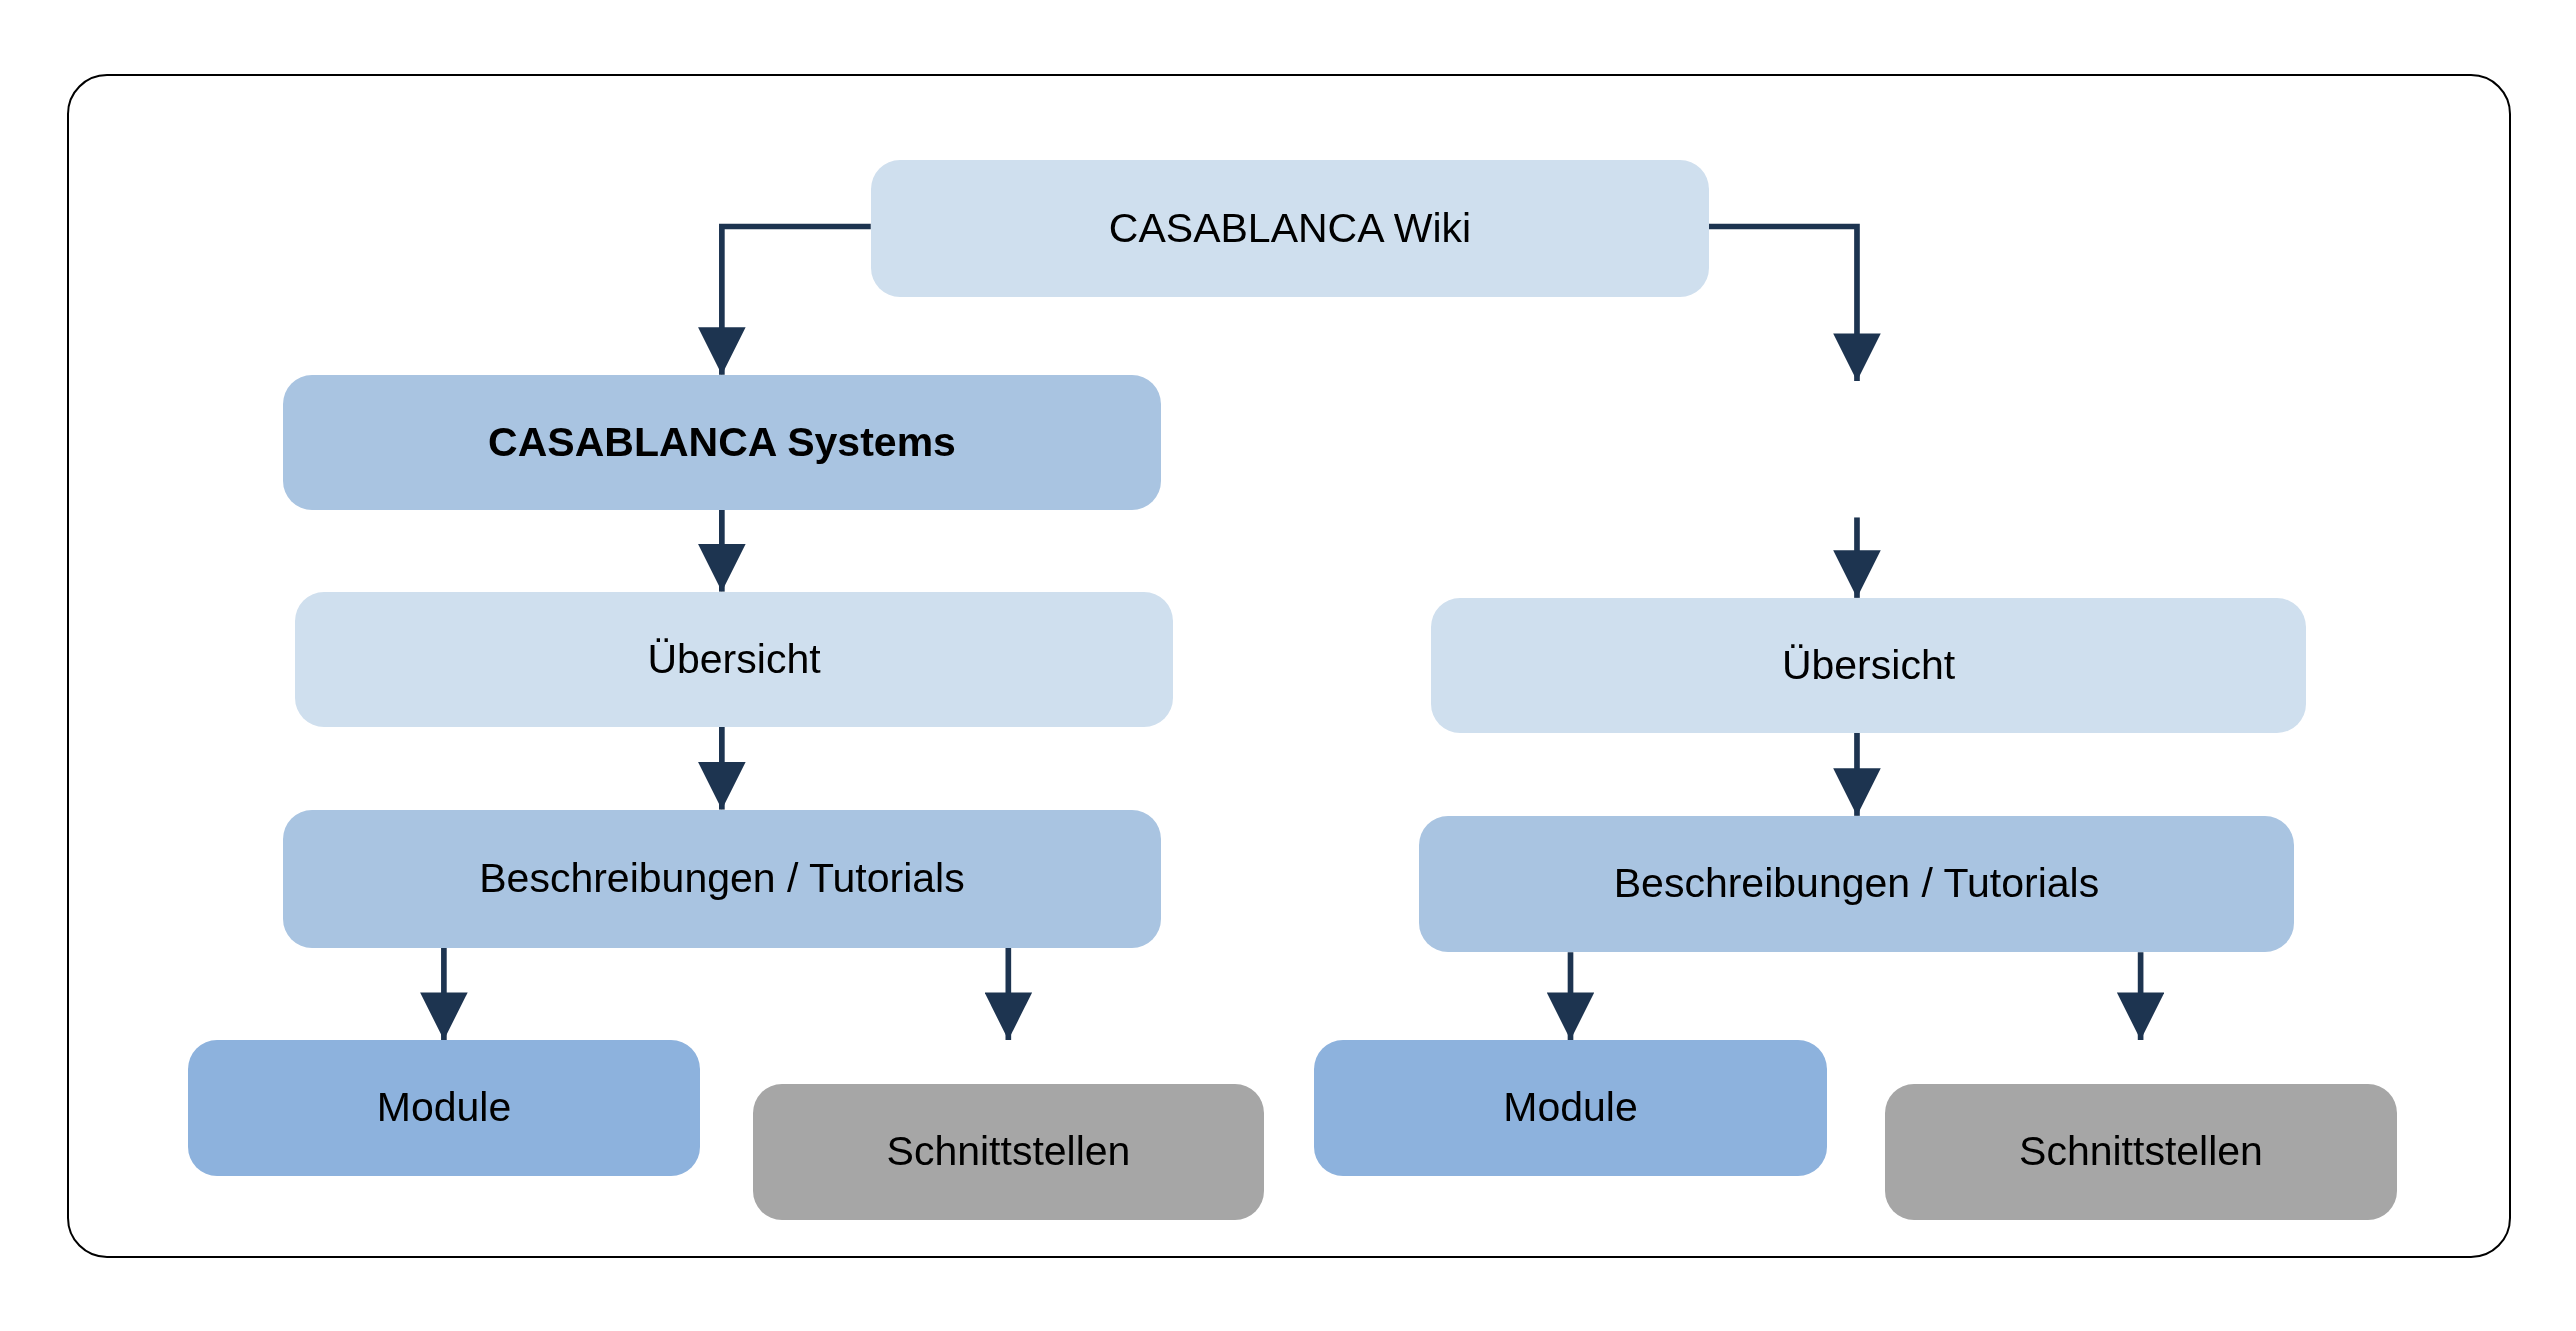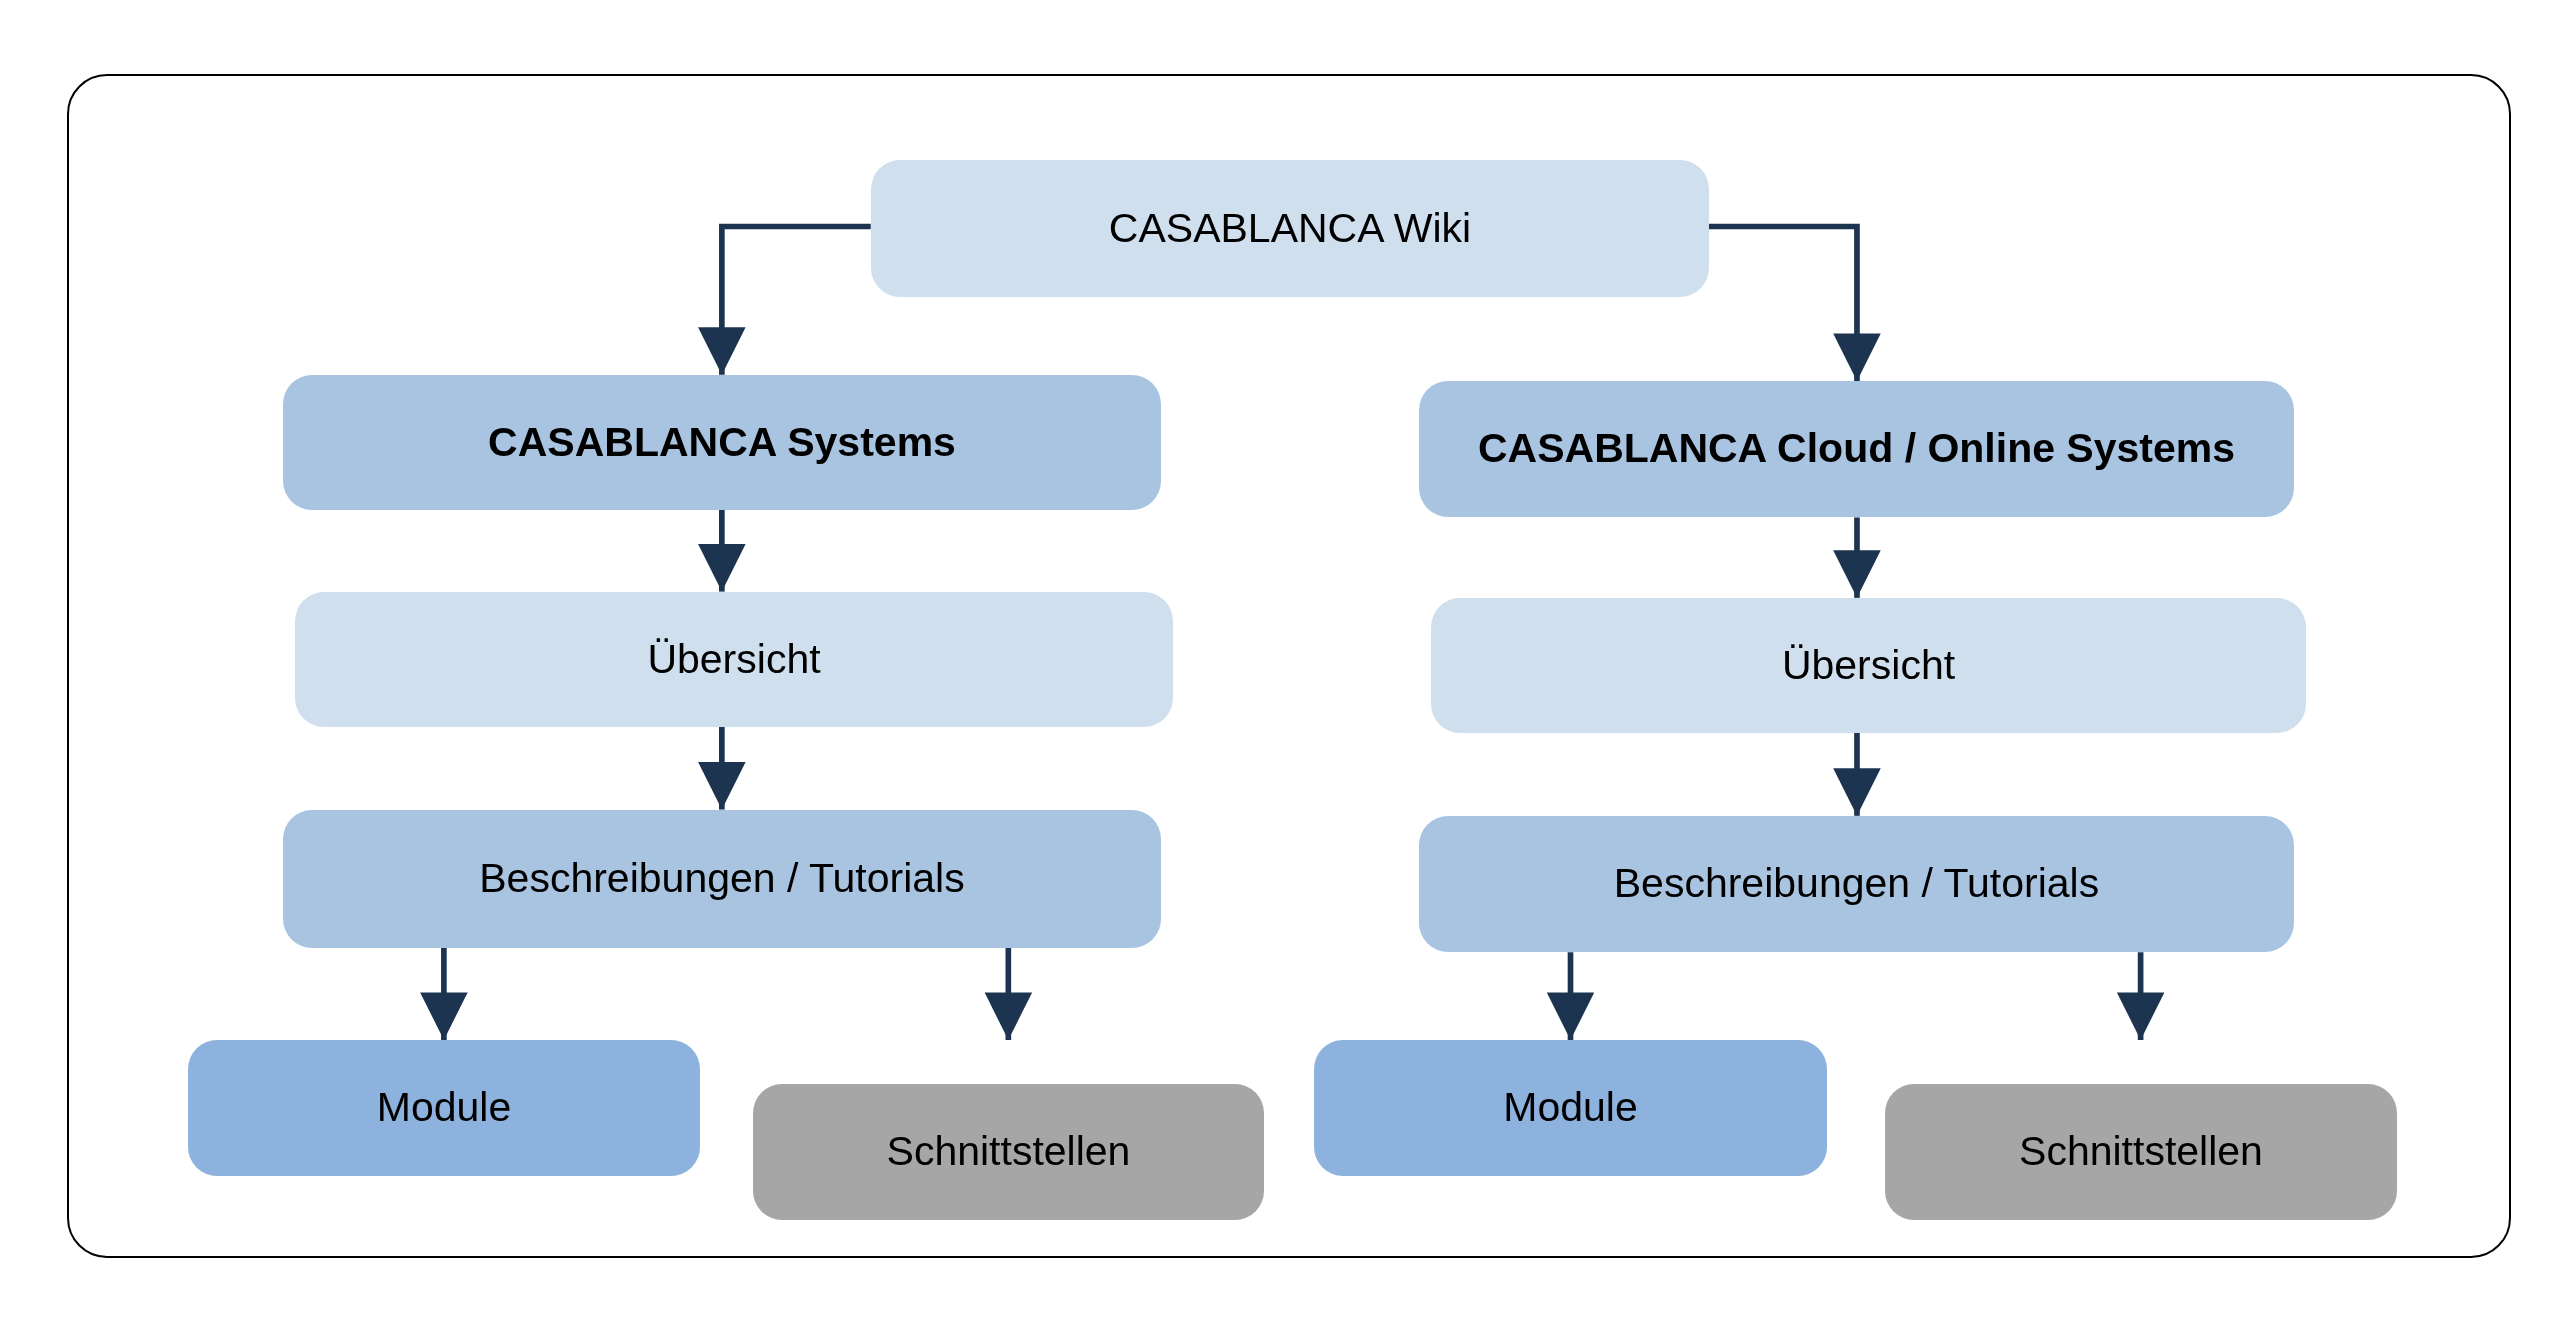--- a/index.html
+++ b/index.html
@@ -111,23 +111,20 @@
     <path class="connector" d="M 3781 1682 V 1837" marker-end="url(#arrowhead)"></path>
   </svg>
 
   <div class="node root pos-wiki">
     <span>CASABLANCA Wiki</span>
   </div>
 
   <div class="node level2 pos-desktop">
     <span>CASABLANCA Systems</span>
   </div>
-  <div class="node level2 pos-cloud">
-    <span>CASABLANCA Cloud / Online Systems</span>
-  </div>
 
   <div class="node overview pos-ueb-l">
     <span>Übersicht</span>
   </div>
   <div class="node overview pos-ueb-r">
     <span>Übersicht</span>
   </div>
 
   <div class="node descr pos-beschr-l">
     <span>Beschreibungen / Tutorials</span>

